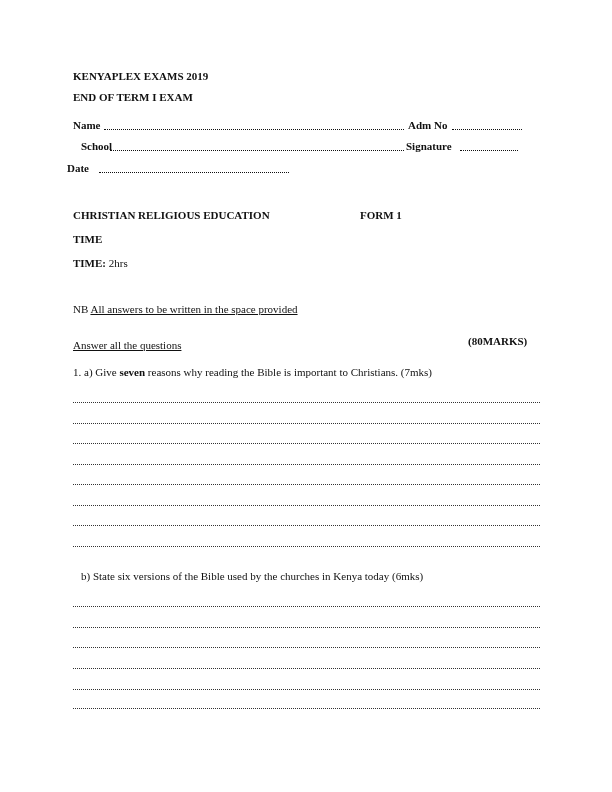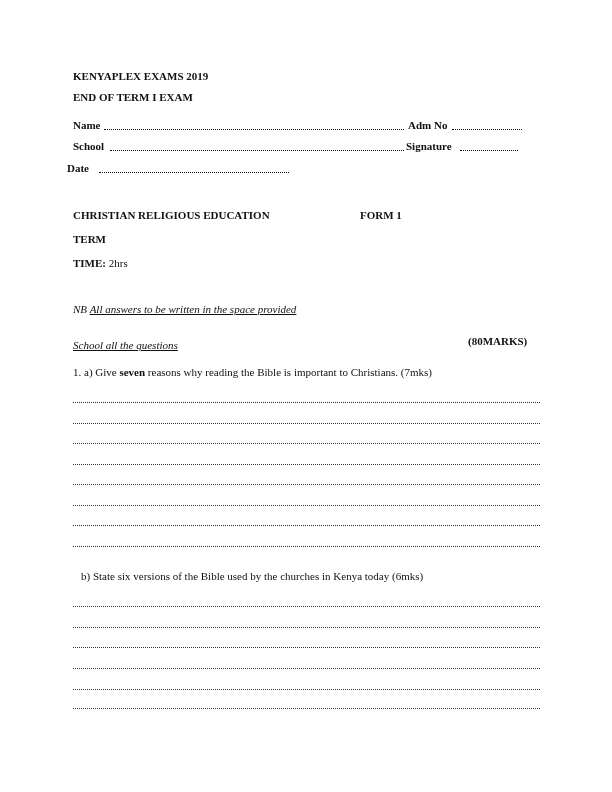--- a/index.html
+++ b/index.html
@@ -1,58 +1,58 @@
 <!DOCTYPE html>
 <html><head>
 <meta charset="utf-8">
 <style>
   html, body { margin: 0; padding: 0; background: #ffffff; }
   body { width: 612px; height: 792px; position: relative; overflow: hidden;
          font-family: "Liberation Serif", "DejaVu Serif", serif; color: #111; }
   .t { position: absolute; font-size: 11px; line-height: 13px; white-space: nowrap; }
   .b { font-weight: bold; }
-  .i { font-style: italic; }
+  .i { }
   .u { text-decoration: underline; }
   .dots { position: absolute; left: 73px; width: 467px; height: 0;
           border-top: 1px dotted #333; }
   .fill { position: absolute; height: 0; border-top: 1.5px dotted #111; }
 </style>
 </head>
 <body>
 
 <div class="t b" style="left:73px; top:70px;">KENYAPLEX EXAMS 2019</div>
 <div class="t b" style="left:73px; top:91px;">END OF TERM I EXAM</div>
 
 <div class="t b" style="left:73px; top:119px;">Name</div>
 <div class="fill" style="left:104px; width:300px; top:129px;"></div>
 <div class="t b" style="left:408px; top:119px;">Adm No</div>
 <div class="fill" style="left:452px; width:70px; top:129px;"></div>
 
-<div class="t b" style="left:73px; top:140px;">School</div>
+<div class="t b" style="left:81px; top:140px;">School</div>
 <div class="fill" style="left:110px; width:294px; top:150px;"></div>
 <div class="t b" style="left:406px; top:140px;">Signature</div>
 <div class="fill" style="left:460px; width:58px; top:150px;"></div>
 
 <div class="t b" style="left:67px; top:162px;">Date</div>
 <div class="fill" style="left:99px; width:190px; top:172px;"></div>
 
 <div class="t b" style="left:73px; top:209px;">CHRISTIAN RELIGIOUS EDUCATION</div>
 <div class="t b" style="left:360px; top:209px;">FORM 1</div>
-<div class="t b" style="left:73px; top:233px;">TERM</div>
+<div class="t b" style="left:73px; top:233px;">TIME</div>
 <div class="t" style="left:73px; top:257px;">
   <span class="b">TIME:</span>
   <span>2hrs</span>
 </div>
 
 <div class="t i" style="left:73px; top:303px;">
   <span>NB</span>
   <span class="u">All answers to be written in the space provided</span>
 </div>
 <div class="t b" style="left:468px; top:303px;margin-top:32px;">(80MARKS)</div>
-<div class="t i u" style="left:73px; top:339px;">School all the questions</div>
+<div class="t i u" style="left:73px; top:339px;">Answer all the questions</div>
 
 <div class="t" style="left:73px; top:366px;">
   <span>1. a) Give </span><span class="b">seven</span><span> reasons why reading the Bible is important to Christians. (7mks)</span>
 </div>
 
 <div>
   <div class="dots" style="top:402px;"></div>
   <div class="dots" style="top:423px;"></div>
   <div class="dots" style="top:443px;"></div>
   <div class="dots" style="top:464px;"></div>

